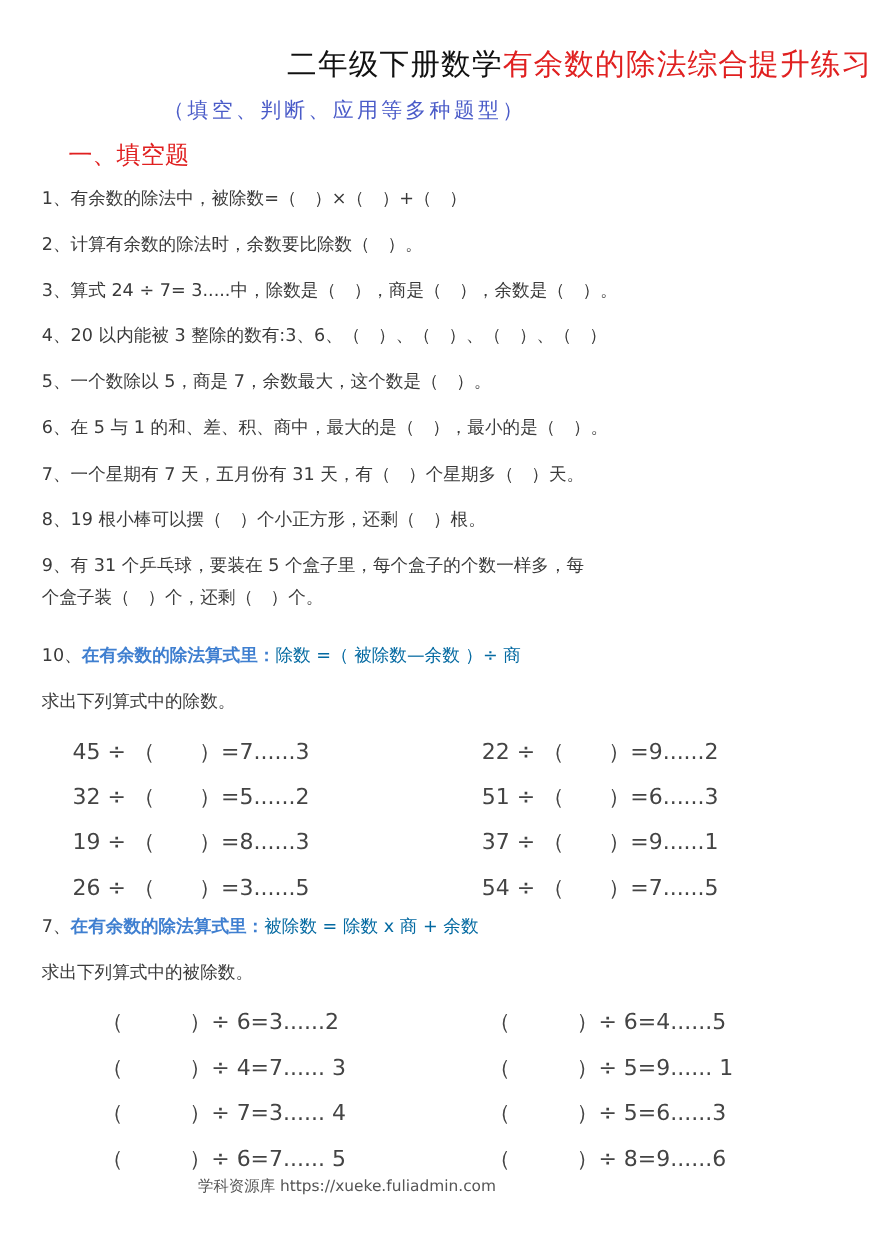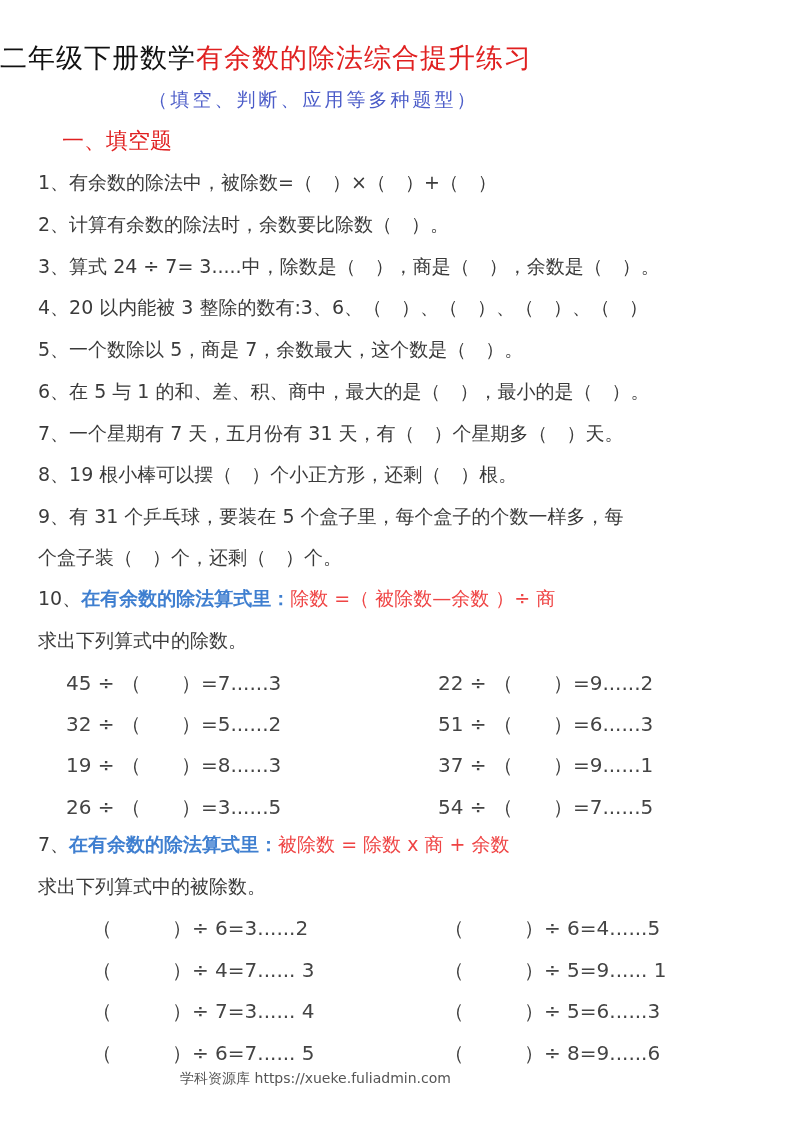--- a/index.html
+++ b/index.html
@@ -1,47 +1,47 @@
 <!DOCTYPE html>
 <html><head>
 <meta charset="utf-8">
 <style>
   html, body { margin: 0; padding: 0; background: #ffffff; }
   body { width: 793px; height: 1121px; position: relative; overflow: hidden;
          font-family: "DejaVu Sans", "Liberation Sans", sans-serif; color: #333333; }
-  .title { position: absolute; top: 40px; left: 0; width: 793px; text-align: left;
+  .title { position: absolute; top: 40px; left: 0; width: 793px; text-align: right;
            font-size: 27px; letter-spacing: 1px; color: #111; }
   .title .red { color: #e02020; }
   .subtitle { position: absolute; top: 87px; left: 0; width: 627px; text-align: center;
               font-size: 19px; color: #4a5bc8; letter-spacing: 3px; }
   .section { position: absolute; top: 126px; left: 38px; font-size: 22px; color: #e02020; margin-left: 24px; }
-  .line { position: absolute; left: 38px; font-size: 19px; white-space: nowrap; color: #3a3a3a; }
+  .line { position: absolute; left: 38px; font-size: 16px; white-space: nowrap; color: #3a3a3a; }
   .blue { color: #3f7fd0; font-weight: bold; }
-  .orange { color: #ef4444; }
+  .orange { color: #0369a1; }
   .eq { position: absolute; font-size: 20px; white-space: nowrap; color: #444; }
   .footer { position: absolute; top: 1070px; left: 0; width: 631px; text-align: center;
             font-size: 14px; color: #555; }
 </style>
 </head>
 <body>
 
 <div class="title"><span>二年级下册数学</span><span class="red">有余数的除法综合提升练习</span></div>
 <div class="subtitle">（填空、判断、应用等多种题型）</div>
 <div class="section">一、填空题</div>
 
 <div class="line" style="top:170px">1、有余数的除法中，被除数=（　）×（　）+（　）</div>
 <div class="line" style="top:212px">2、计算有余数的除法时，余数要比除数（　）。</div>
 <div class="line" style="top:254px">3、算式 24 ÷ 7= 3.....中，除数是（　），商是（　），余数是（　）。</div>
 <div class="line" style="top:295px">4、20 以内能被 3 整除的数有:3、6、（　）、（　）、（　）、（　）</div>
 <div class="line" style="top:337px">5、一个数除以 5，商是 7，余数最大，这个数是（　）。</div>
 <div class="line" style="top:379px">6、在 5 与 1 的和、差、积、商中，最大的是（　），最小的是（　）。</div>
 <div class="line" style="top:421px">7、一个星期有 7 天，五月份有 31 天，有（　）个星期多（　）天。</div>
 <div class="line" style="top:462px">8、19 根小棒可以摆（　）个小正方形，还剩（　）根。</div>
 <div class="line" style="top:504px">9、有 31 个乒乓球，要装在 5 个盒子里，每个盒子的个数一样多，每</div>
-<div class="line" style="top:545px">个盒子装（　）个，还剩（　）个。</div>
+<div class="line" style="top:533px">个盒子装（　）个，还剩（　）个。</div>
 
 <div class="line" style="top:586px"><span>10、</span><span class="blue">在有余数的除法算式里：</span><span class="orange">除数 =（ 被除数—余数 ）÷ 商</span></div>
 <div class="line" style="top:628px">求出下列算式中的除数。</div>
 
 <div class="eq" style="left:66px;top:670px">45 ÷ （　　）=7......3</div>
 <div class="eq" style="left:66px;top:711px">32 ÷ （　　）=5......2</div>
 <div class="eq" style="left:66px;top:752px">19 ÷ （　　）=8......3</div>
 <div class="eq" style="left:66px;top:794px">26 ÷ （　　）=3......5</div>
 <div class="eq" style="left:438px;top:670px">22 ÷ （　　）=9......2</div>
 <div class="eq" style="left:438px;top:711px">51 ÷ （　　）=6......3</div>

